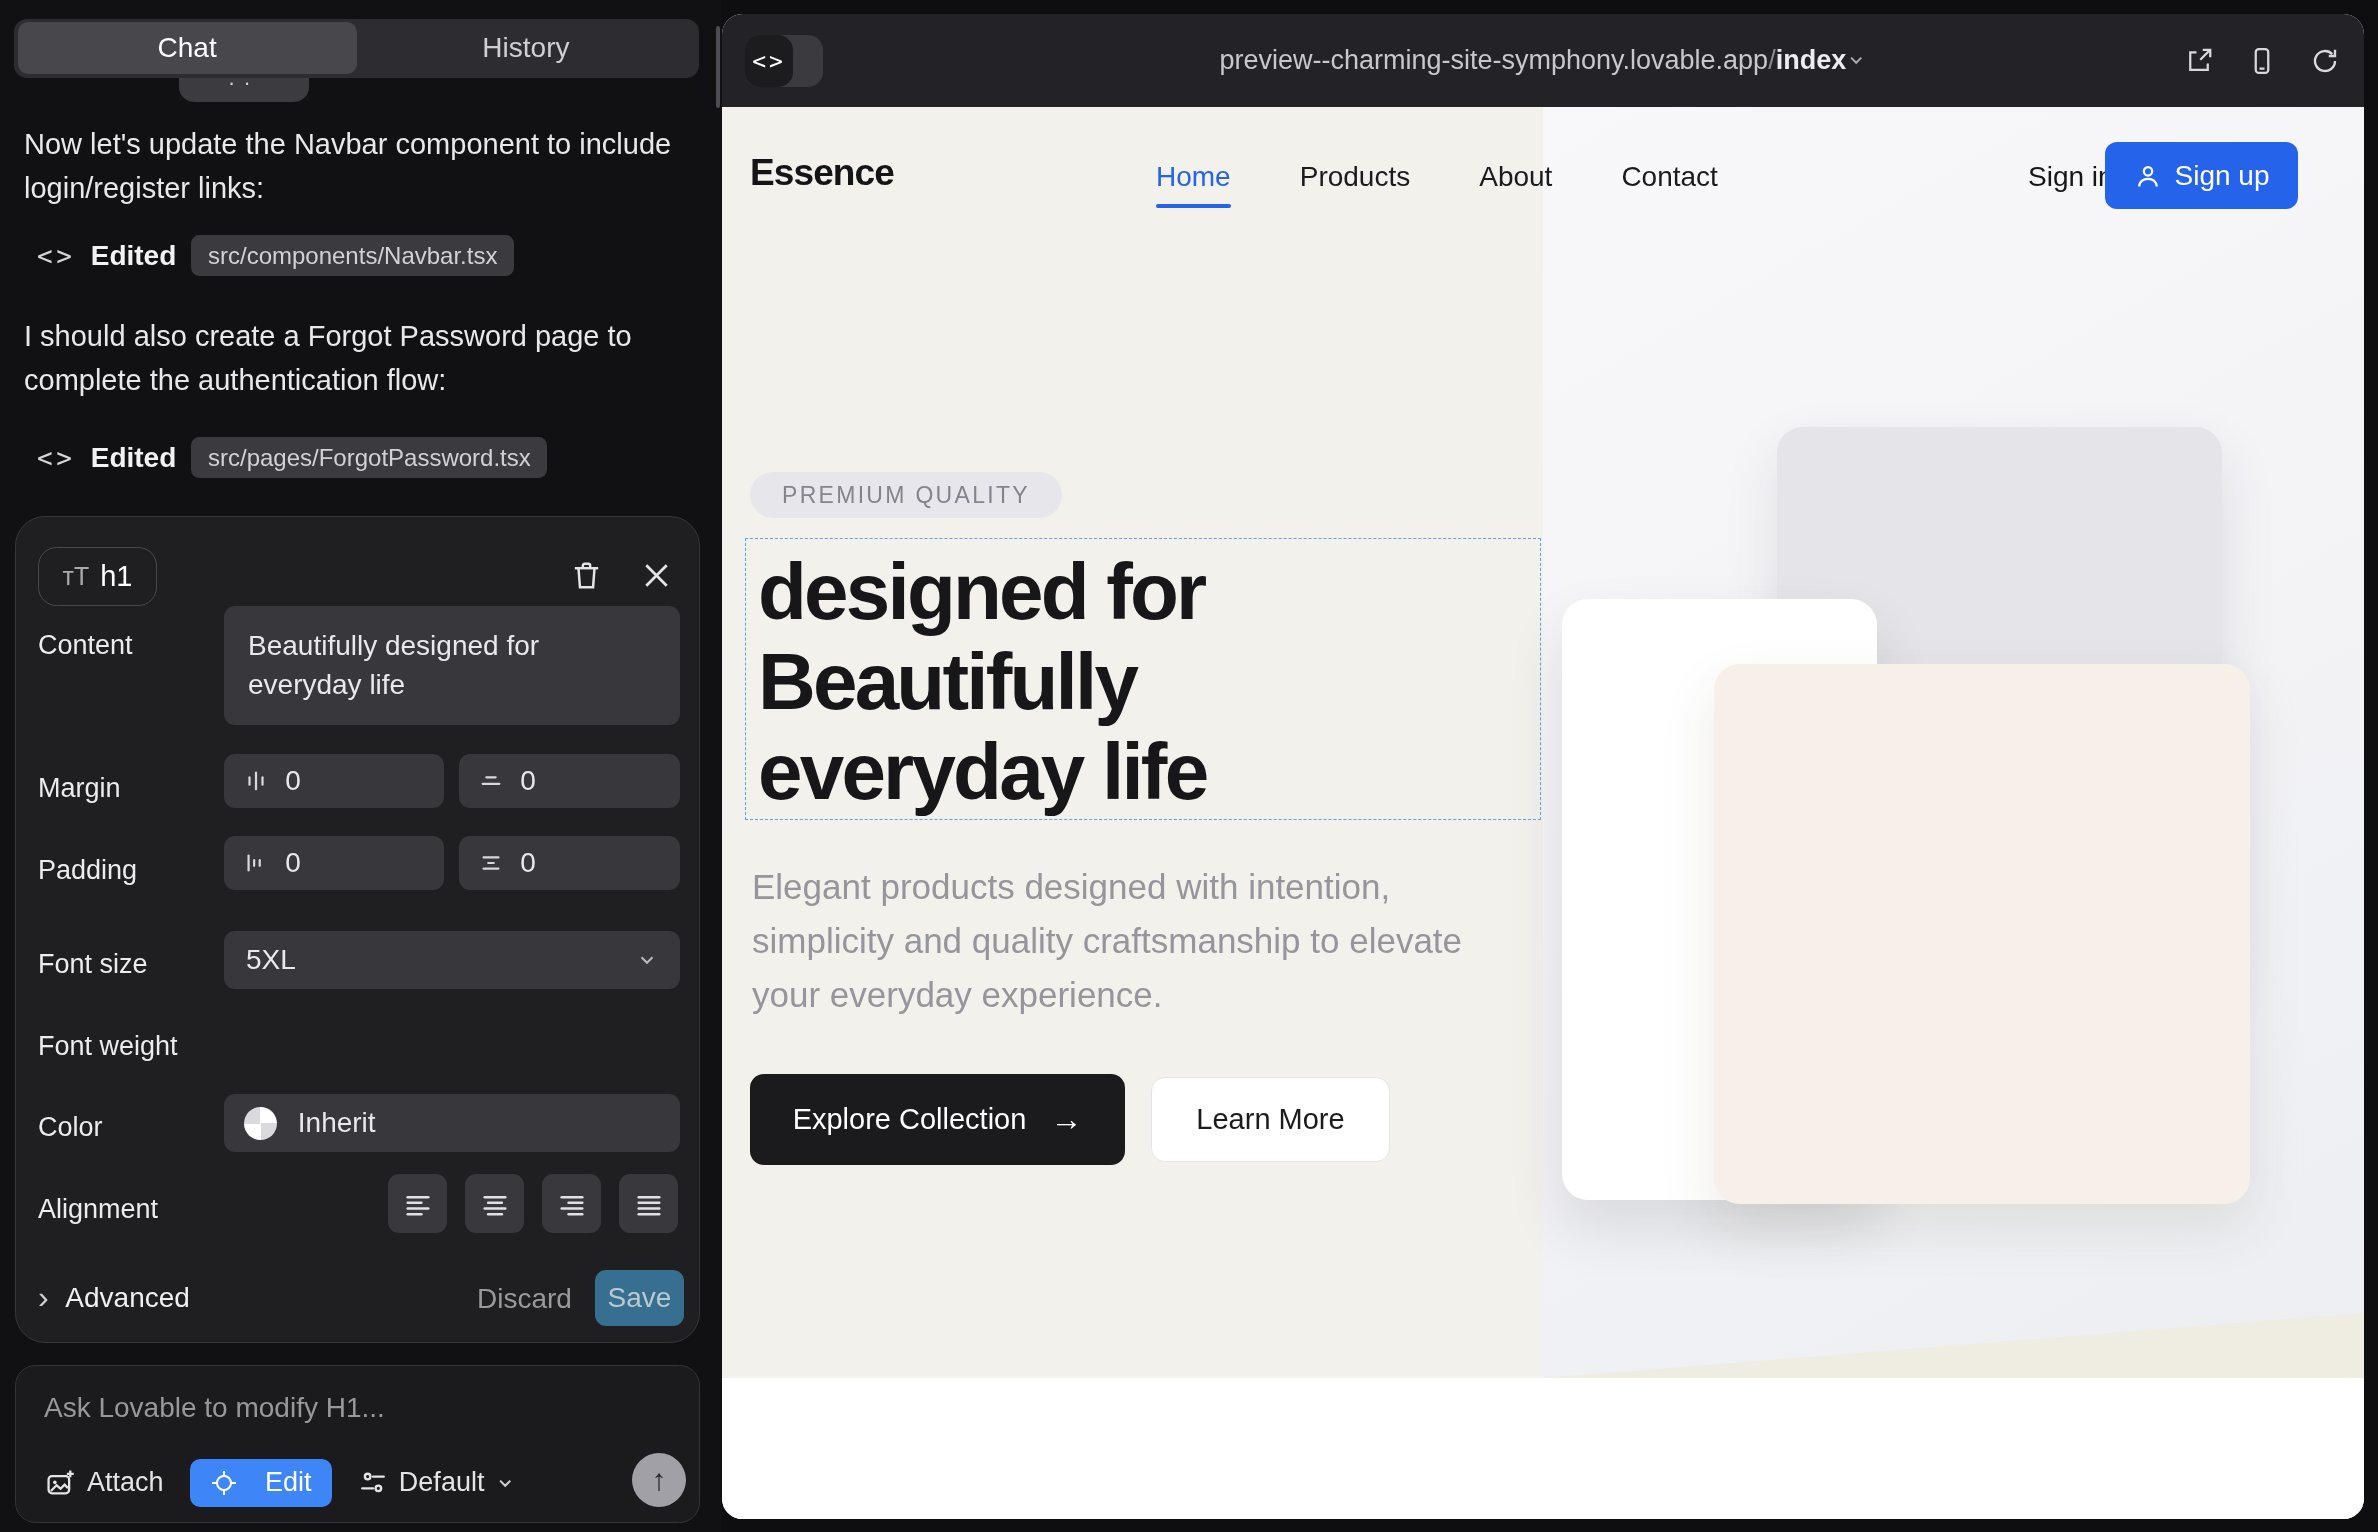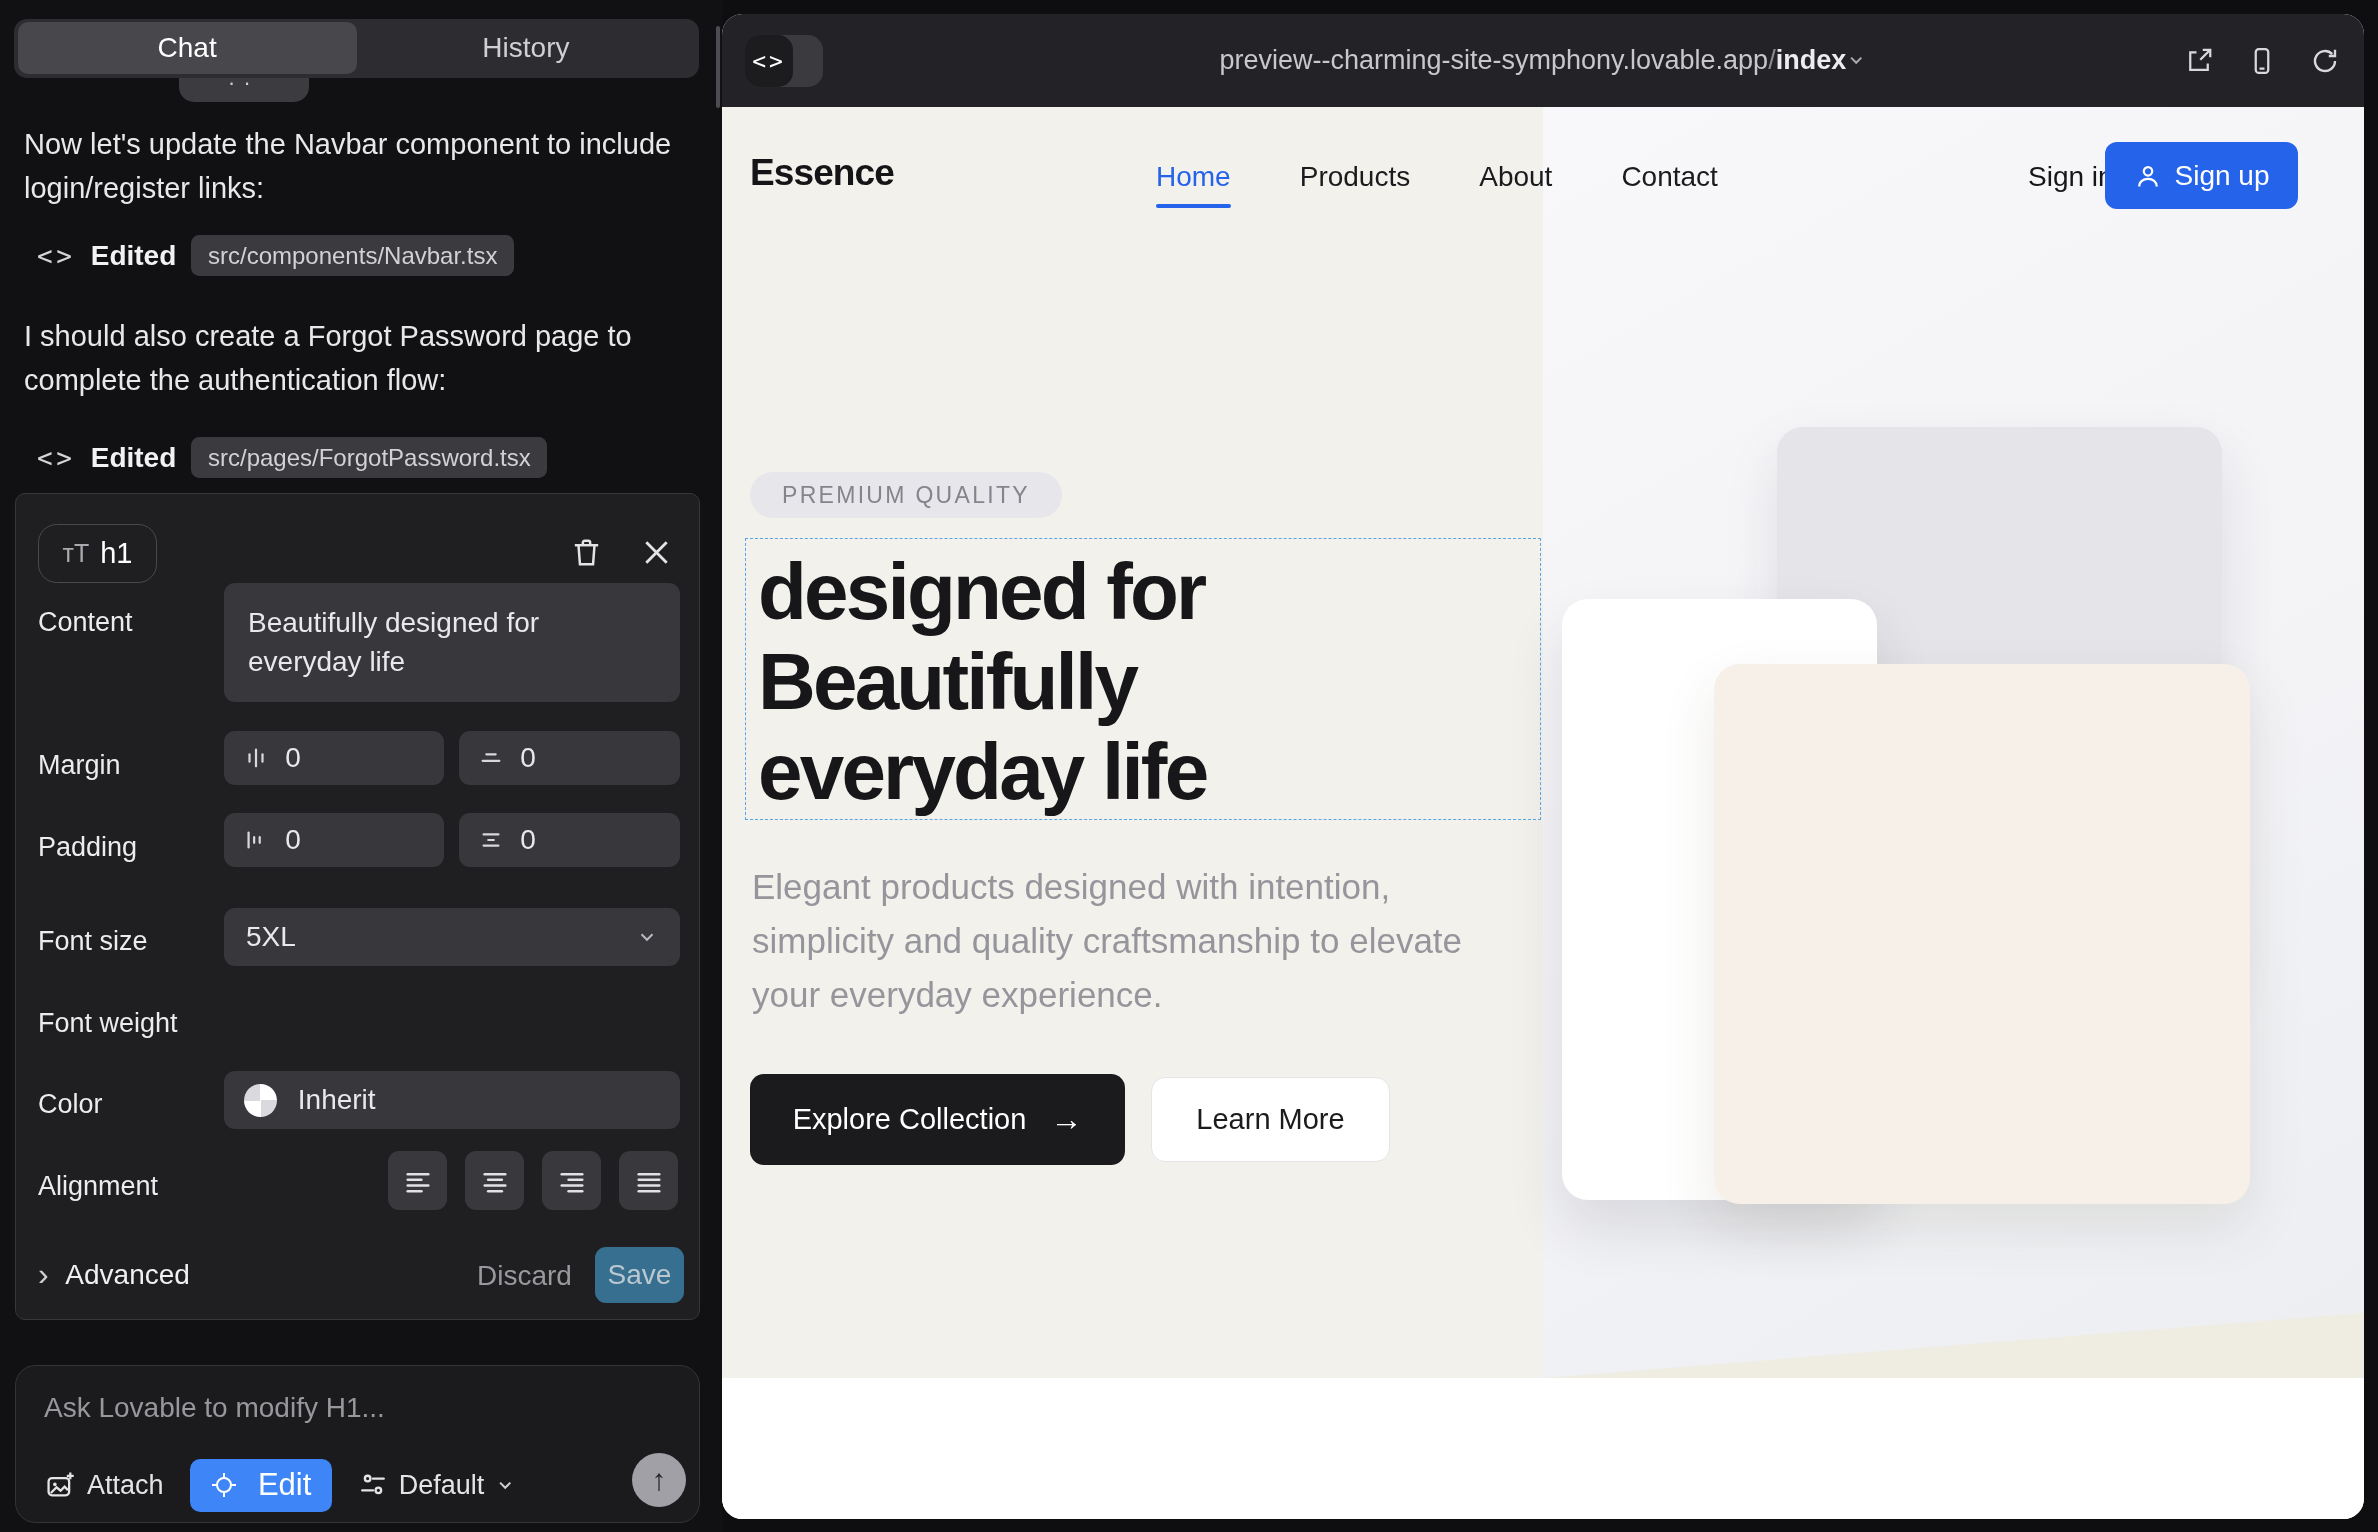--- a/index.html
+++ b/index.html
@@ -18,22 +18,22 @@
     background:#3b3b40; border-radius:0 0 15px 15px; overflow:hidden; text-align:center; }
   .clipped-pill span { position:relative; top:-13px; color:#cfcfd4; font-size:22px; letter-spacing:9.3px; }
   .scroll-thumb { position:absolute; right:1.9px; top:26px; width:4.6px; height:82px; background:#4c4c52; border-radius:2.8px; }
   .msg { position:absolute; left:24px; width:660px; font-size:29px; line-height:44px; color:#e8e8ea; }
   .edited-row { position:absolute; left:37px; height:43px; display:flex; align-items:center; gap:15px; }
   .code-glyph { color:#d5d5d8; font-size:26px; letter-spacing:3.7px; font-family:"DejaVu Sans Mono",monospace; }
   .edited-label { font-size:28px; font-weight:700; color:#f2f2f4; }
   .file-badge { background:#3a3a3f; border-radius:8.3px; padding:6.5px 16.7px; font-size:24px; color:#d2d2d6; }
 
   
-  .editor { position:absolute; left:15px; top:493px; width:685px; height:827px; background:#1f1f22;
-    border:0.9px solid #37373b; border-radius:10px; }
+  .editor { position:absolute; left:15px; top:516px; width:685px; height:827px; background:#1f1f22;
+    border:0.9px solid #37373b; border-radius:30px; }
   .tag-pill { position:absolute; left:22px; top:30px; width:119px; height:59px; border:1.9px solid #49494e;
     border-radius:18.6px; display:flex; align-items:center; justify-content:center; gap:11px; }
   .tag-pill .tt { color:#a9a9ae; font-size:25px; }
   .tag-pill .tag { color:#ffffff; font-size:29px; }
   .icon-btn { position:absolute; top:41px; width:35px; height:35px; cursor:pointer; color:#e4e4e7; }
   .ed-label { position:absolute; left:22px; font-size:27px; color:#ececef; }
   .ed-control { position:absolute; background:#37373c; border-radius:11px; color:#e9e9ec; }
   .num-input { display:flex; align-items:center; gap:16.7px; padding-left:18.6px; font-size:28px; }
   .num-input input { background:transparent; border:none; outline:none; color:#e9e9ec; font-size:28px; width:111px;
     font-family:"Liberation Sans","DejaVu Sans",sans-serif; }
@@ -52,22 +52,22 @@
     font-family:"Liberation Sans","DejaVu Sans",sans-serif; }
 
   
   .composer { position:absolute; left:15px; top:1365px; width:685px; height:158px; background:#1b1b1e;
     border:0.9px solid #343438; border-radius:20.4px; }
   .composer-input { position:absolute; left:28px; top:26px; width:612px; background:transparent; border:none;
     outline:none; font-size:28px; color:#e8e8ea; font-family:"Liberation Sans","DejaVu Sans",sans-serif; }
   .composer-input::placeholder { color:#97979c; }
   .composer-row { position:absolute; left:28px; top:93px; display:flex; align-items:center; gap:26px; }
   .comp-item { display:flex; align-items:center; gap:11px; color:#e4e4e7; font-size:27px; cursor:pointer;justify-content:space-between; }
-  .edit-pill { display:flex; align-items:center; gap:20px; background:#3e86f7; color:#ffffff;
-    border-radius:10.2px; padding:8.3px 20.4px; font-size:31px; cursor:pointer; }
+  .edit-pill { display:flex; align-items:center; gap:27px; background:#3e86f7; color:#ffffff;
+    border-radius:10.2px; padding:8.3px 20.4px; font-size:27px; cursor:pointer; }
   .send-btn { position:absolute; right:13px; top:87px; width:54px; height:54px; border-radius:50%;
     background:#a0a0a6; border:none; color:#28282b; font-size:30px; font-weight:700; cursor:pointer; }
 
   
   .preview { position:absolute; left:722px; top:14px; width:1642px; height:1505px; border-radius:20.4px;
     overflow:hidden; background:#ffffff; }
   .preview-header { position:absolute; left:0; top:0; width:100%; height:93px; background:#232327; }
   .code-toggle { position:absolute; left:23px; top:21.3px; width:78px; height:52px; background:#3a3a3f;
     border-radius:15px; cursor:pointer; }
   .code-knob { position:absolute; left:0; top:0; width:48px; height:52px; background:#1c1c1f; border-radius:15px;

